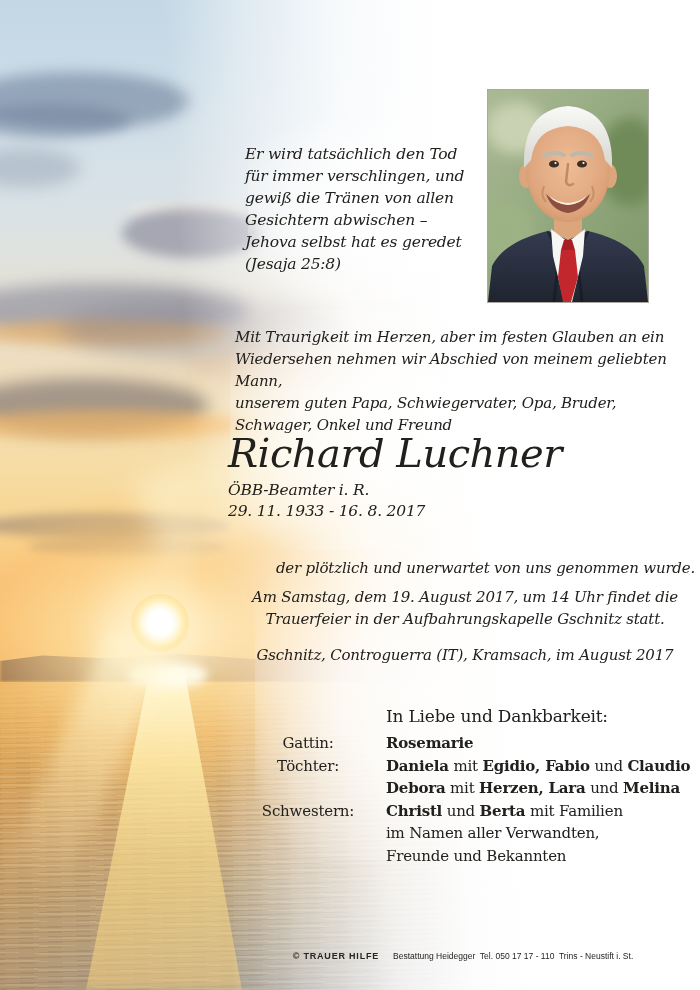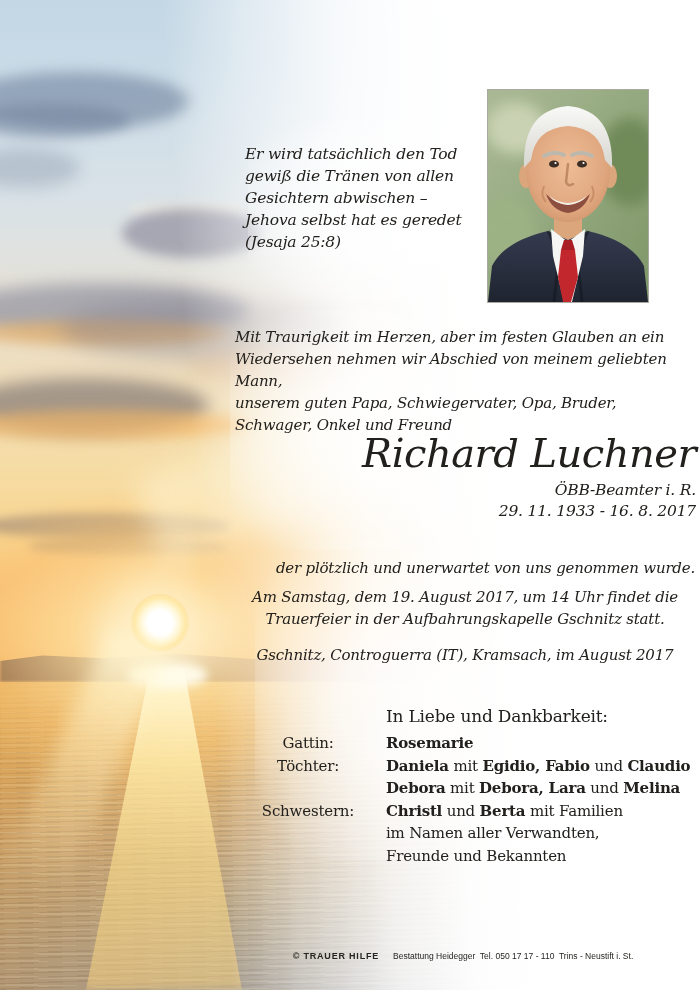--- a/index.html
+++ b/index.html
@@ -64,21 +64,21 @@
     background:radial-gradient(ellipse at 65% 50%,rgba(255,255,255,.7) 25%,rgba(255,255,255,.25) 65%,rgba(255,255,255,0) 85%);}
 
   
   .content{position:absolute;inset:0;}
   .content>div{position:absolute;}
   .txt{font-style:italic;letter-spacing:-0.2px;}
   .quote{left:245px;top:143px;width:260px;text-align:left;font-size:15.5px;line-height:22px;}
   .photo{left:487px;top:89px;width:162px;height:214px;border:1px solid #aba8a2;background:#fff;}
   .photo svg{display:block;}
   .intro{left:235px;top:326px;width:460px;text-align:left;font-size:15px;line-height:22px;}
-  .name-block{left:236px;top:430px;width:460px;text-align:right;}
+  .name-block{left:228px;top:430px;width:460px;text-align:left;}
   .deceased-name{font-size:40px;line-height:46px;font-weight:normal;margin:0;font-style:italic;letter-spacing:-0.5px;}
   .deceased-title{font-size:15.5px;line-height:21px;margin-top:4px;}
   .deceased-dates{font-size:15.5px;line-height:21px;}
   .passing{left:235px;top:557px;width:460px;text-align:right;font-size:15px;line-height:22px;}
   .ceremony{left:235px;top:586px;width:460px;text-align:center;font-size:15px;line-height:22px;}
   .places{left:235px;top:644px;width:460px;text-align:center;font-size:15px;line-height:22px;}
   .gratitude{left:237px;top:704px;width:460px;display:grid;grid-template-columns:142px 1fr;column-gap:7px;
     font-size:15px;line-height:22.5px;letter-spacing:-0.2px;}
   .grat-heading{grid-column:2;font-size:17px;line-height:24px;margin-bottom:4px;}
   .fam-label{text-align:center;}
@@ -123,20 +123,21 @@
     <div class="veil-quote"></div>
     <div class="veil-mid"></div>
     <div class="veil-low"></div>
   </div>
 
   <div class="content">
 
     <div class="quote txt">
       <div>
           <div>Er wird tatsächlich den Tod</div>
+          <div>für immer verschlingen, und</div>
           <div>gewiß die Tränen von allen</div>
           <div>Gesichtern abwischen –</div>
           <div>Jehova selbst hat es geredet</div>
         </div>
       <div>(Jesaja 25:8)</div>
     </div>
 
     <div class="photo">
       <svg viewBox="0 0 160 212" width="160" height="212">
         <defs>
@@ -214,21 +215,21 @@
     <div class="places txt">Gschnitz, Controguerra (IT), Kramsach, im August 2017</div>
 
     <div class="gratitude">
       <div class="grat-heading">In Liebe und Dankbarkeit:</div>
 
     <div class="fam-label">Gattin:</div>
         <div class="fam-val"><span class="b">Rosemarie</span></div>
         <div class="fam-label">Töchter:</div>
         <div class="fam-val"><span class="b">Daniela</span><span> mit </span><span class="b">Egidio, Fabio</span><span> und </span><span class="b">Claudio</span></div>
         <div class="fam-label"></div>
-        <div class="fam-val"><span class="b">Debora</span><span> mit </span><span class="b">Debora, Lara</span><span> und </span><span class="b">Melina</span></div>
+        <div class="fam-val"><span class="b">Debora</span><span> mit </span><span class="b">Herzen, Lara</span><span> und </span><span class="b">Melina</span></div>
         <div class="fam-label">Schwestern:</div>
         <div class="fam-val"><span class="b">Christl</span><span> und </span><span class="b">Berta</span><span> mit Familien</span></div>
         <div class="fam-label"></div>
         <div class="fam-val"><span>im Namen aller Verwandten,</span></div>
         <div class="fam-label"></div>
         <div class="fam-val"><span>Freunde und Bekannten</span></div>
       </div>
 
     <div class="footer">
       <div><span class="brand">© TRAUER HILFE</span><span class="gap"></span><span>Bestattung Heidegger  Tel. 050 17 17 - 110  Trins - Neustift i. St.</span></div>

